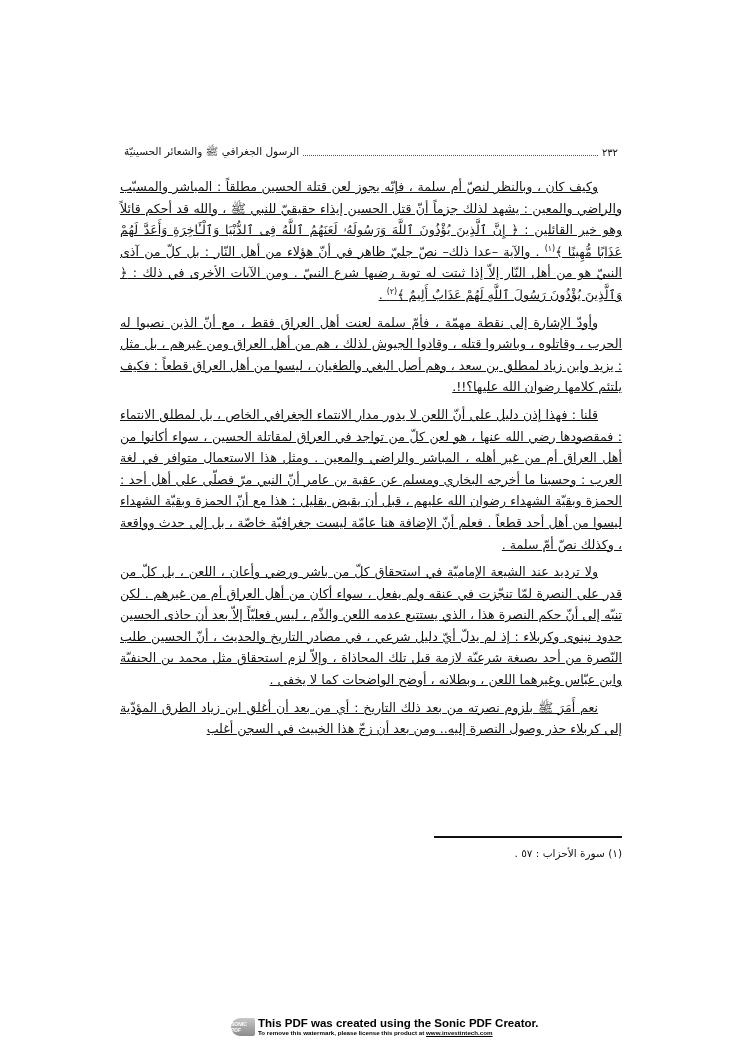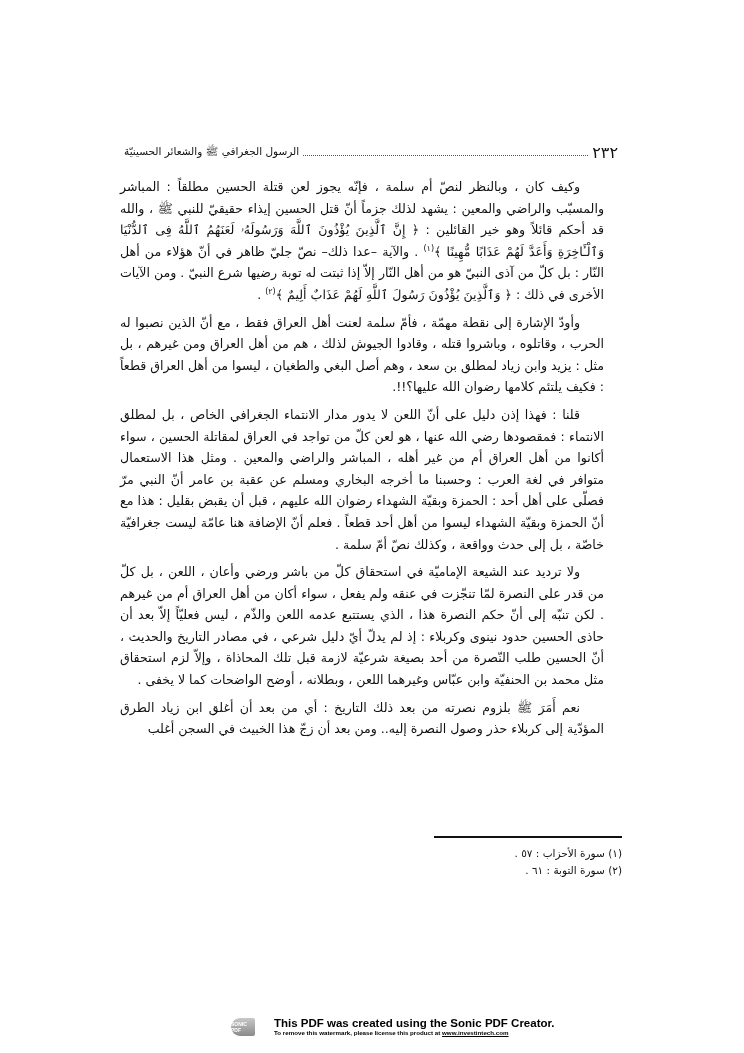--- a/index.html
+++ b/index.html
@@ -44,35 +44,36 @@
     border-bottom: 1px dotted #555;
     height: 1px;
     margin: 0 4px;
     position: relative;
     top: 3px;
   }
   .running-header .pagenum {
     flex: 0 0 auto;
     padding-right: 4px;
     letter-spacing: 2px;
-    font-size: 16px;
+    font-size: 10px;
   }
   .body-text {
     position: absolute;
     top: 176px;
     left: 0;
     right: 0;
     font-size: 12.6px;
     line-height: 21.6px;
     text-align: justify;
     text-align-last: right;
   }
   .body-text p {
-    margin: 0 18px 6px 0;
+    margin: 0 0 6px 0;
     text-indent: 24px;
+    text-decoration: underline;
   }
   .body-text p.first {
     text-indent: 24px;
   }
   .quran {
     font-family: "DejaVu Serif", serif;
   }
   sup.fn {
     font-size: 8px;
     vertical-align: super;
@@ -100,21 +101,20 @@
   }
   .watermark {
     position: absolute;
     left: 231px;
     top: 1014px;
     width: 300px;
     height: 26px;
     direction: ltr;
     display: flex;
     align-items: center;
-    gap: 16px;
   }
   .wm-logo {
     width: 24px;
     height: 18px;
     border-radius: 9px 2px 2px 9px;
     background: linear-gradient(#c8c8c8, #8a8a8a);
     color: #fff;
     font-size: 5px;
     font-family: "Liberation Sans", sans-serif;
     font-weight: bold;
@@ -161,21 +161,20 @@
     </p>
     <p>وأودّ الإشارة إلى نقطة مهمّة ، فأمّ سلمة لعنت أهل العراق فقط ، مع أنّ الذين نصبوا له الحرب ، وقاتلوه ، وباشروا قتله ، وقادوا الجيوش لذلك ، هم من أهل العراق ومن غيرهم ، بل مثل : يزيد وابن زياد لمطلق بن سعد ، وهم أصل البغي والطغيان ، ليسوا من أهل العراق قطعاً : فكيف يلتئم كلامها رضوان الله عليها؟!!.</p>
     <p>قلنا : فهذا إذن دليل على أنّ اللعن لا يدور مدار الانتماء الجغرافي الخاص ، بل لمطلق الانتماء : فمقصودها رضي الله عنها ، هو لعن كلّ من تواجد في العراق لمقاتلة الحسين ، سواء أكانوا من أهل العراق أم من غير أهله ، المباشر والراضي والمعين . ومثل هذا الاستعمال متوافر في لغة العرب : وحسبنا ما أخرجه البخاري ومسلم عن عقبة بن عامر أنّ النبي مرّ فصلّى على أهل أحد : الحمزة وبقيّة الشهداء رضوان الله عليهم ، قبل أن يقبض بقليل : هذا مع أنّ الحمزة وبقيّة الشهداء ليسوا من أهل أحد قطعاً . فعلم أنّ الإضافة هنا عامّة ليست جغرافيّة خاصّة ، بل إلى حدث وواقعة ، وكذلك نصّ أمّ سلمة .</p>
     <p>ولا ترديد عند الشيعة الإماميّة في استحقاق كلّ من باشر ورضي وأعان ، اللعن ، بل كلّ من قدر على النصرة لمّا تنجّزت في عنقه ولم يفعل ، سواء أكان من أهل العراق أم من غيرهم . لكن تنبّه إلى أنّ حكم النصرة هذا ، الذي يستتبع عدمه اللعن والذّم ، ليس فعليّاً إلاّ بعد أن حاذى الحسين حدود نينوى وكربلاء : إذ لم يدلّ أيّ دليل شرعي ، في مصادر التاريخ والحديث ، أنّ الحسين طلب النّصرة من أحد بصيغة شرعيّة لازمة قبل تلك المحاذاة ، وإلاّ لزم استحقاق مثل محمد بن الحنفيّة وابن عبّاس وغيرهما اللعن ، وبطلانه ، أوضح الواضحات كما لا يخفى .</p>
     <p>نعم أَمَرَ ﷺ بلزوم نصرته من بعد ذلك التاريخ : أي من بعد أن أغلق ابن زياد الطرق المؤدّية إلى كربلاء حذر وصول النصرة إليه.. ومن بعد أن زجّ هذا الخبيث في السجن أغلب</p>
   </div>
 
   <div class="footnote-rule"></div>
   <div class="footnotes">
     <div>(١) سورة الأحزاب : ٥٧ .</div>
-    <div>(٢) سورة التوبة : ٦١ .</div>
   </div>
 </div>
 
 <div class="watermark">
   <div class="wm-logo">SONIC PDF</div>
   <div class="wm-text">
     <div class="wm-line1">This PDF was created using the Sonic PDF Creator.</div>
     <div class="wm-line2"><span>To remove this watermark, please license this product at </span><span class="link">www.investintech.com</span></div>
   </div>
 </div>

